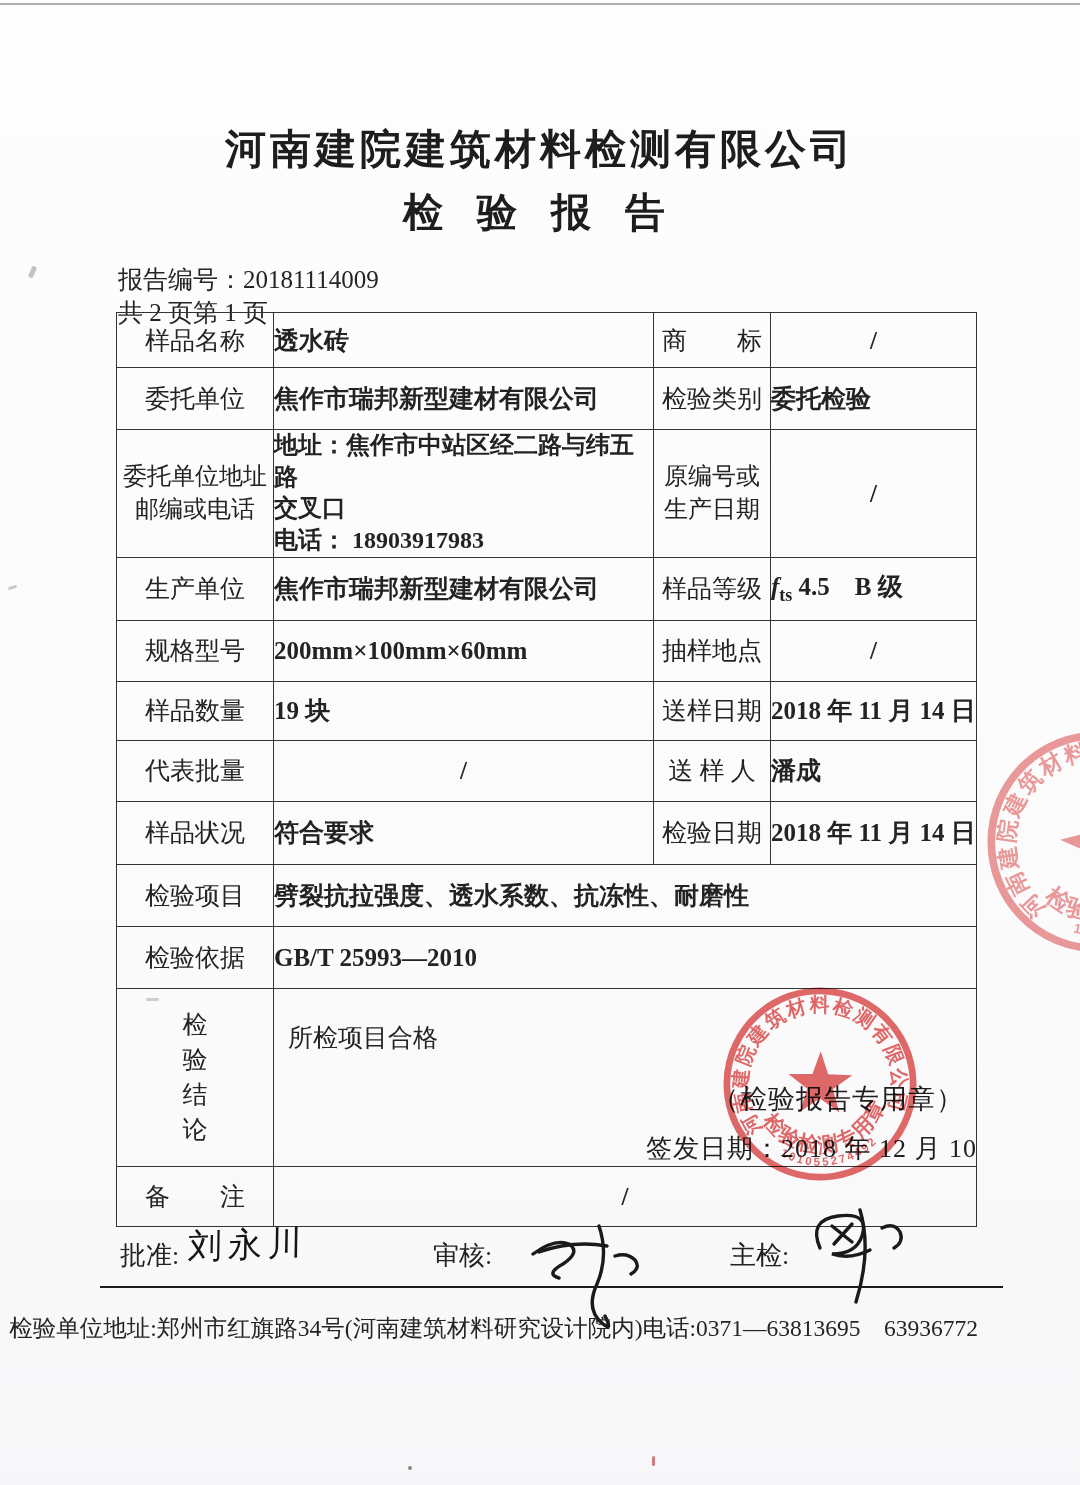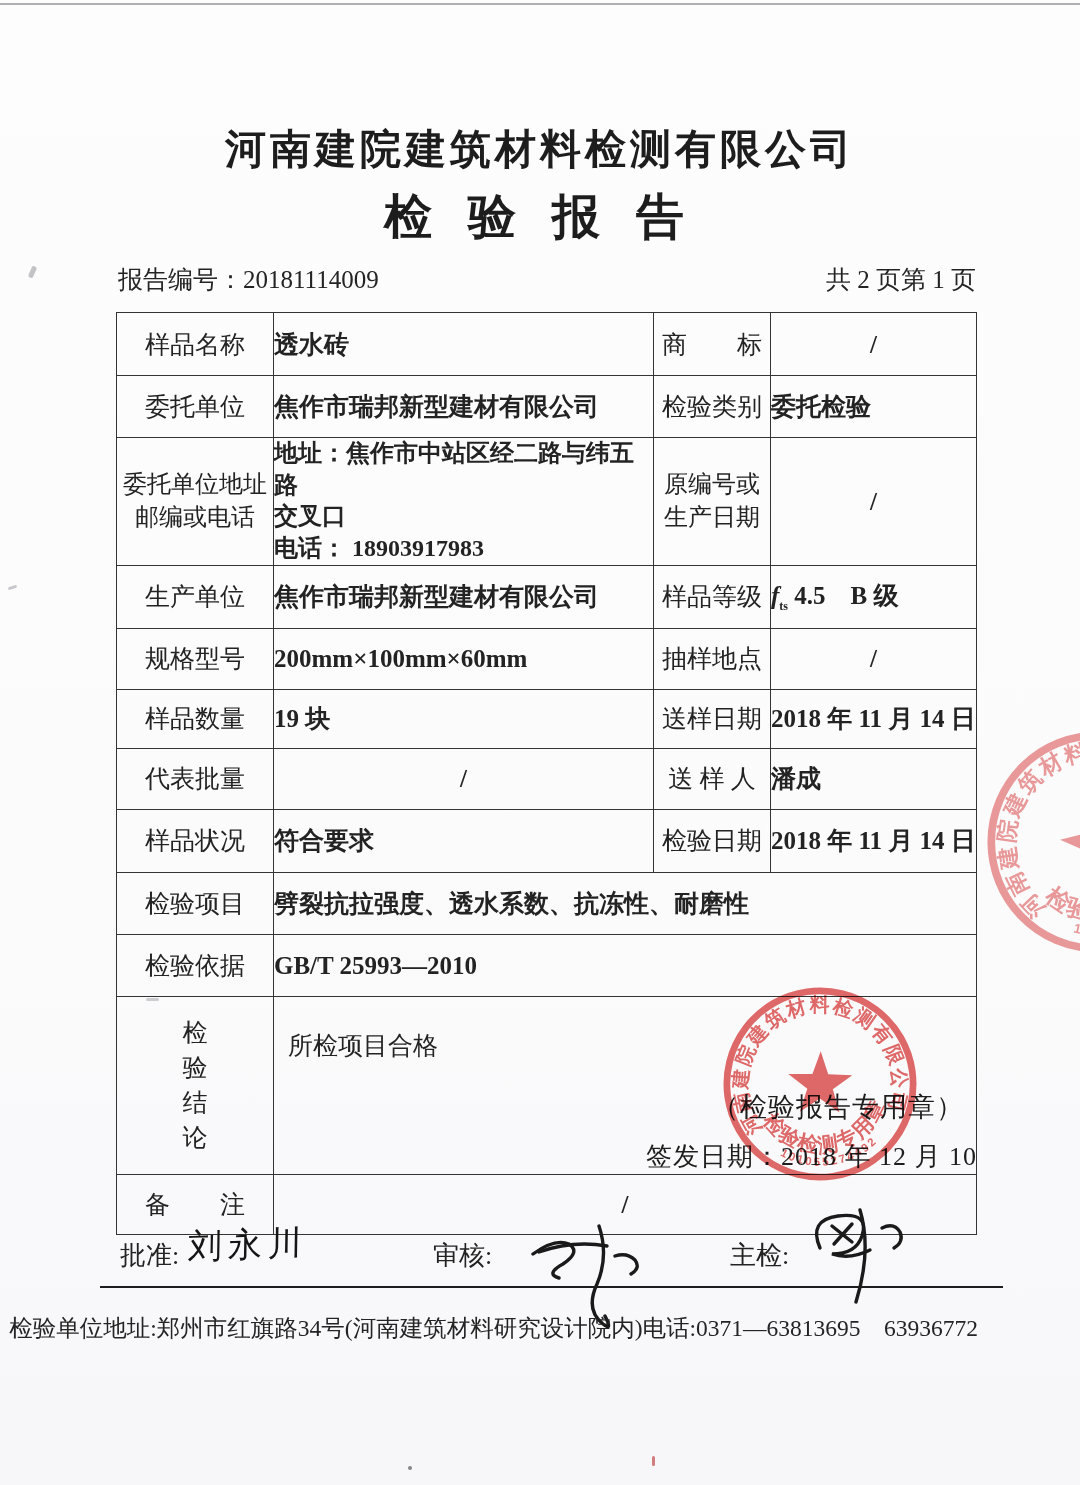--- a/index.html
+++ b/index.html
@@ -9,38 +9,38 @@
     font-family:"Liberation Serif","DejaVu Serif",serif;
     color:#262626;overflow:hidden;
   }
   .scan-topline{position:absolute;left:0;top:3px;width:1080px;height:2px;background:#9a9aa0;opacity:.8;}
   .company-name{
     position:absolute;left:0;top:122px;width:1080px;margin:0;
     text-align:center;font-size:41px;font-weight:700;letter-spacing:4px;color:#1d1d1d;
   }
   .report-title{
     position:absolute;left:0;top:185px;width:1080px;margin:0;
-    text-align:center;font-size:48px;font-weight:700;letter-spacing:12px;color:#1d1d1d;
+    text-align:center;font-size:40px;font-weight:700;letter-spacing:12px;color:#1d1d1d;
   }
   .report-meta{
     position:absolute;left:118px;top:263px;width:858px;height:34px;
-    display:flex;justify-content:space-between;align-items:baseline;font-size:25px;color:#242424;
+    display:flex;justify-content:space-between;align-items:baseline;font-size:25px;color:#242424;flex-direction:column;
   }
   table.report{
     position:absolute;left:116px;top:312px;width:860px;
     border-collapse:collapse;table-layout:fixed;font-size:25px;color:#232323;
   }
   table.report td{border:1.6px solid #343434;vertical-align:middle;padding:0;overflow:hidden;}
   td.lab{text-align:center;white-space:pre-line;line-height:1.4;}
   td.val{text-align:left;padding-left:14px;white-space:pre-line;line-height:1.32;font-weight:bold;}
   td.slash{text-align:center;padding-left:0;}
   td.small{font-size:24px;}
   .grade-cell{padding-left:8px;font-size:25px;}
   .grade-cell i{font-style:italic;font-family:"Liberation Serif",serif;}
-  .grade-cell sub{font-size:12px;}
+  .grade-cell sub{font-size:18px;}
   td.concl-val{position:relative;vertical-align:top;}
   .concl-text{position:absolute;left:14px;top:32px;font-size:25px;}
   .seal-note{position:absolute;left:438px;top:92px;font-size:27px;letter-spacing:1px;color:#1e1e1e;white-space:nowrap;}
   .issue-date{position:absolute;left:372px;top:142px;font-size:26px;letter-spacing:1px;color:#1e1e1e;white-space:nowrap;}
   .sign-row{position:absolute;left:0;top:1228px;width:1080px;height:60px;font-size:26px;color:#222;}
   .sign-label{position:absolute;top:10px;}
   .hand-name{
     position:absolute;left:188px;top:-6px;font-size:34px;letter-spacing:6px;color:#151515;
     transform:rotate(-2deg) skewX(-3deg);font-weight:500;
   }
@@ -69,21 +69,21 @@
   </div>
 
   <table class="report">
     <colgroup>
         <col style="width:157px">
         <col style="width:380px">
         <col style="width:117px">
         <col style="width:206px">
       </colgroup>
     <tbody>
-        <tr style="height:63px">
+        <tr style="height:55px">
       <td class="lab">样品名称</td>
       <td class="val">透水砖</td>
       <td class="lab">商　　标</td>
       <td class="val slash">/</td>
     </tr>
     <tr style="height:62px">
       <td class="lab">委托单位</td>
       <td class="val">焦作市瑞邦新型建材有限公司</td>
       <td class="lab">检验类别</td>
       <td class="val">委托检验</td>

